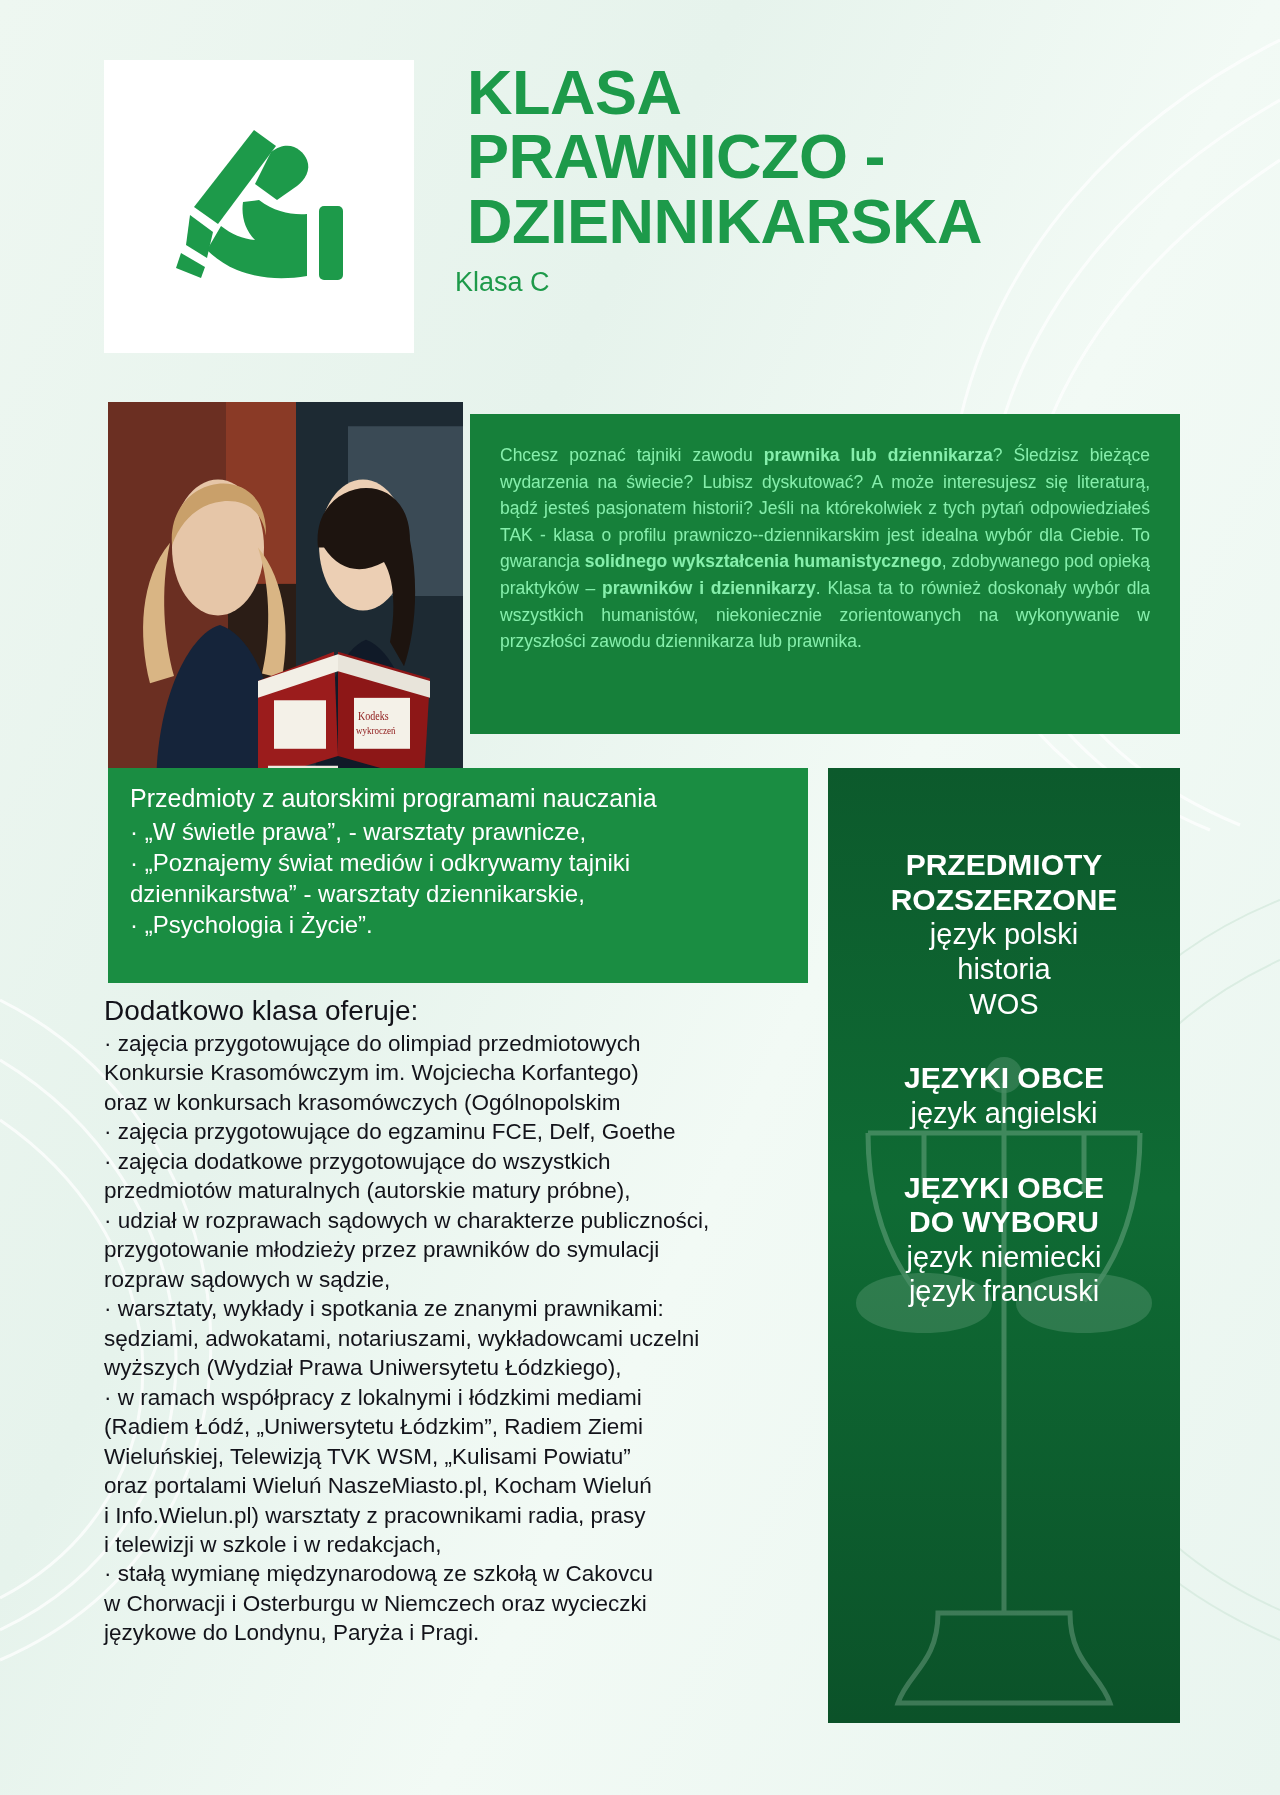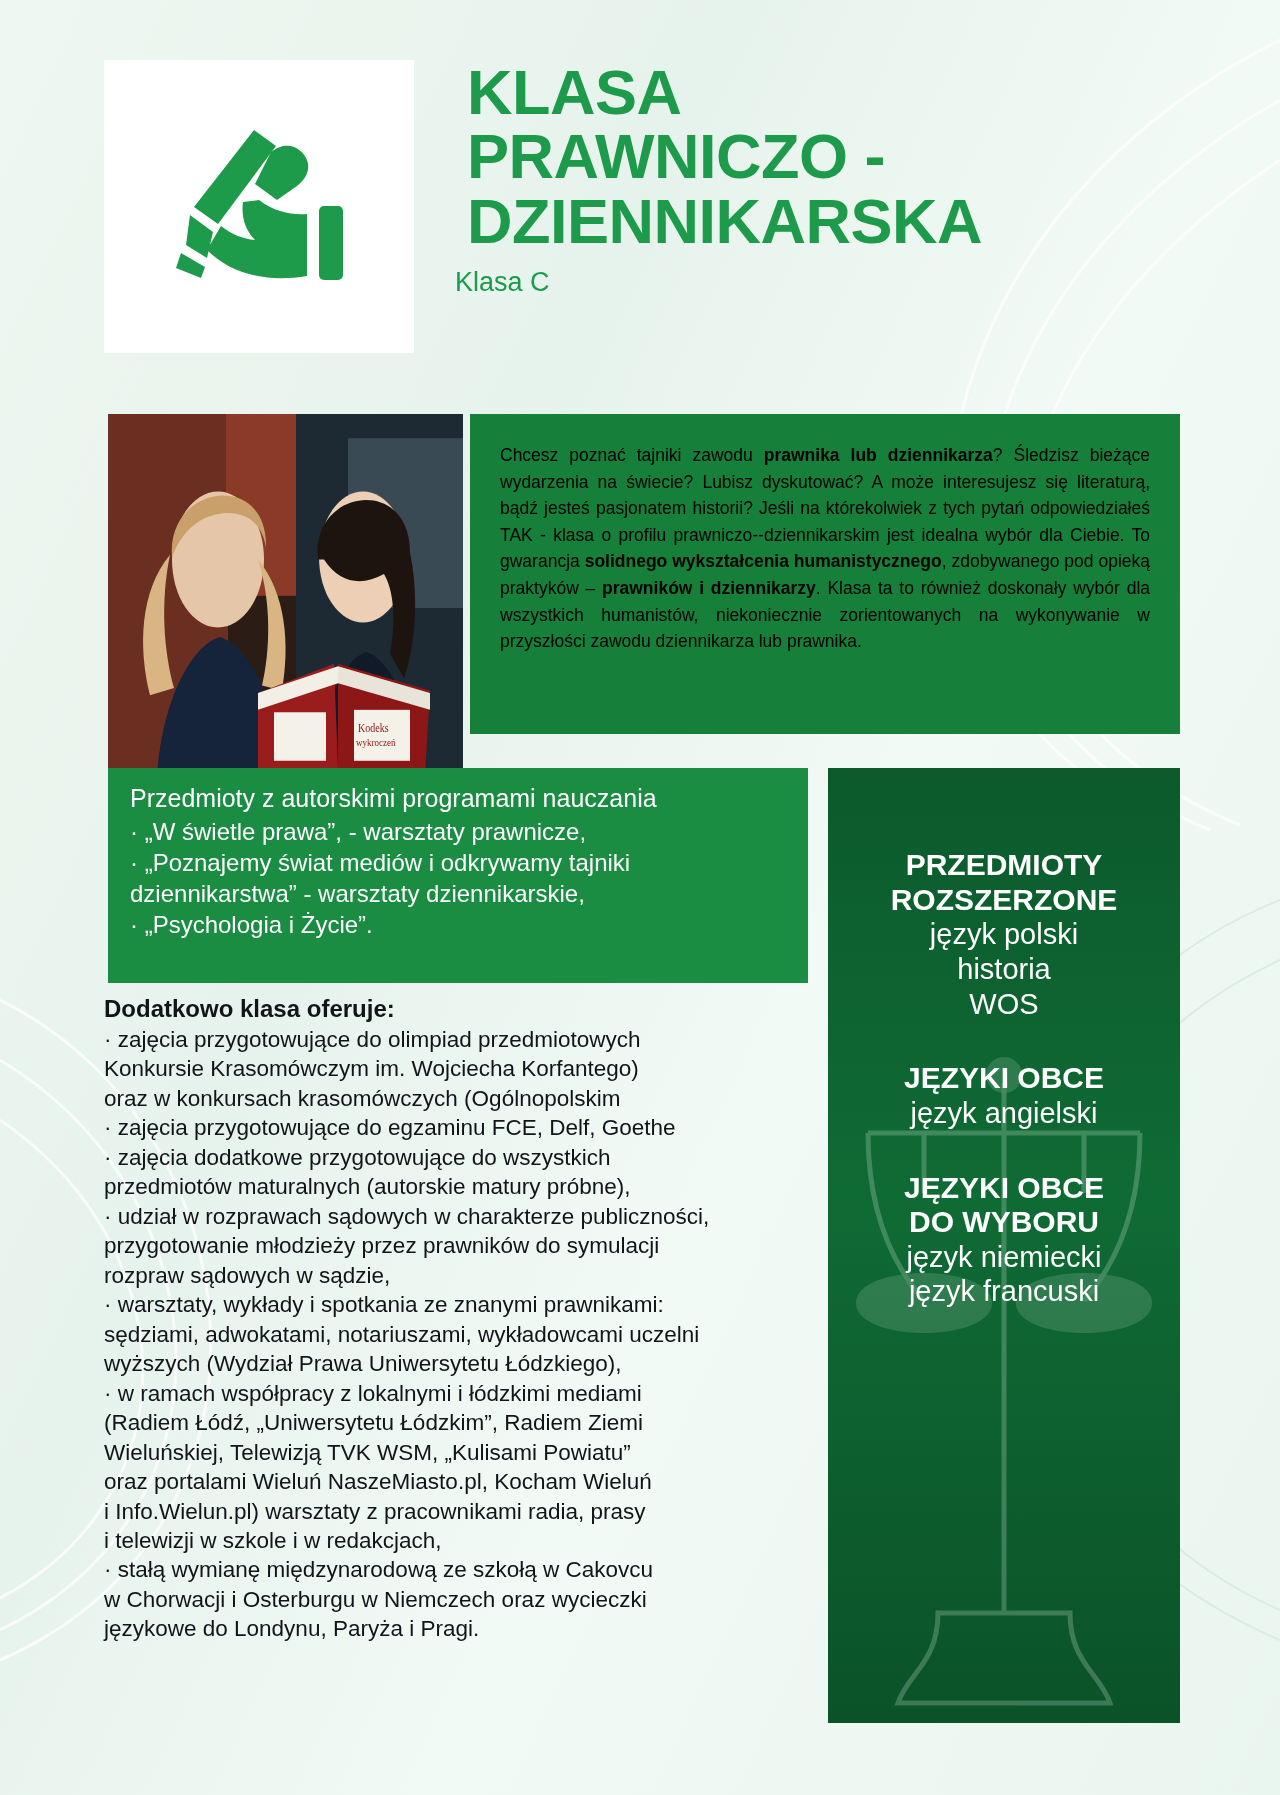--- a/index.html
+++ b/index.html
@@ -65,36 +65,36 @@
   .title-block .subtitle {
     margin-top: 14px;
     color: #1d9a4a;
     font-size: 27px;
   }
 
   
   .photo {
     position: absolute;
     left: 108px;
-    top: 414px;
+    top: 402px;
     width: 355px;
     height: 388px;
     overflow: hidden;
     background: #4a3b32;
   }
   .photo svg { display: block; width: 100%; height: 100%; }
 
   .intro {
     position: absolute;
     left: 470px;
     top: 414px;
     width: 710px;
     height: 320px;
     background: #16803a;
-    color: #000000;
+    color: #86efac;
     padding: 28px 30px 20px 30px;
   }
   .intro p {
     margin: 0;
     font-size: 17.5px;
     line-height: 1.52;
     text-align: justify;
   }
   .intro b { font-weight: bold; }
 
@@ -126,22 +126,22 @@
   
   .extras {
     position: absolute;
     left: 104px;
     top: 995px;
     width: 700px;
     color: #13131a;
   }
   .extras h2 {
     margin: 0 0 2px 0;
-    font-size: 24px;
-    font-weight: bold;
+    font-size: 28px;
+    font-weight: normal;
   }
   .extras ul {
     list-style: none;
     margin: 0;
     padding: 0;
   }
   .extras li {
     font-size: 22.5px;
     line-height: 1.31;
     margin: 0;

